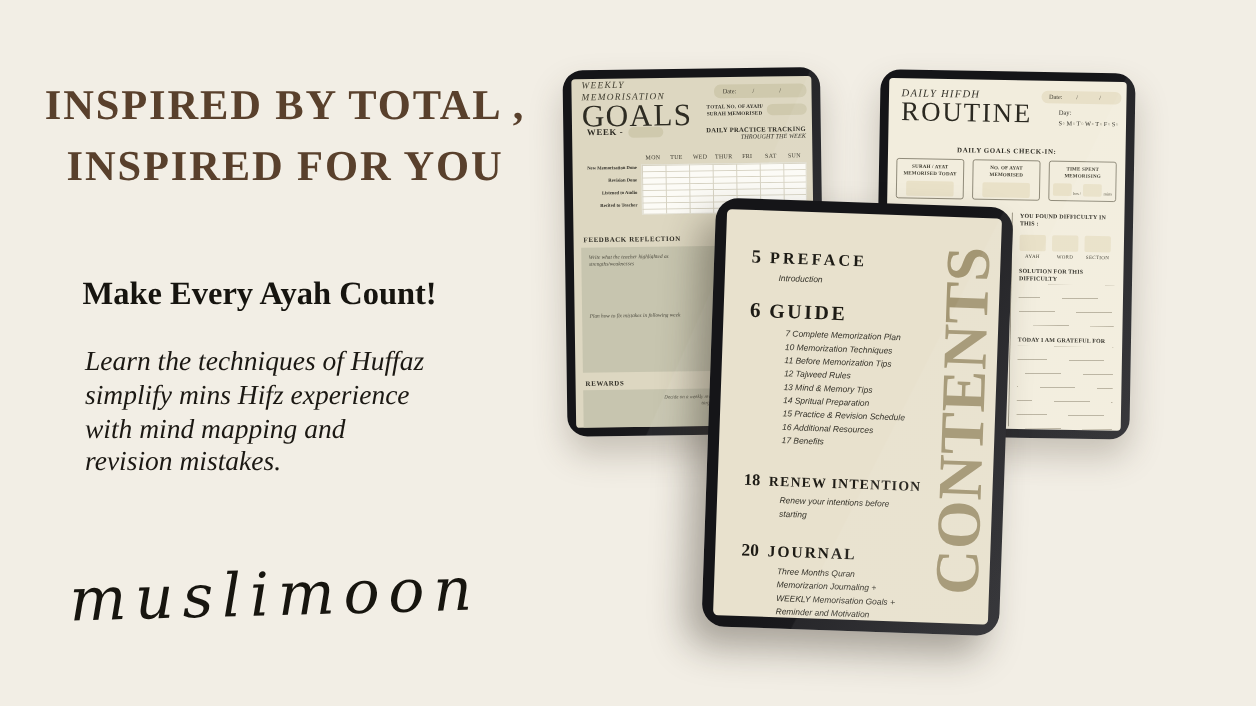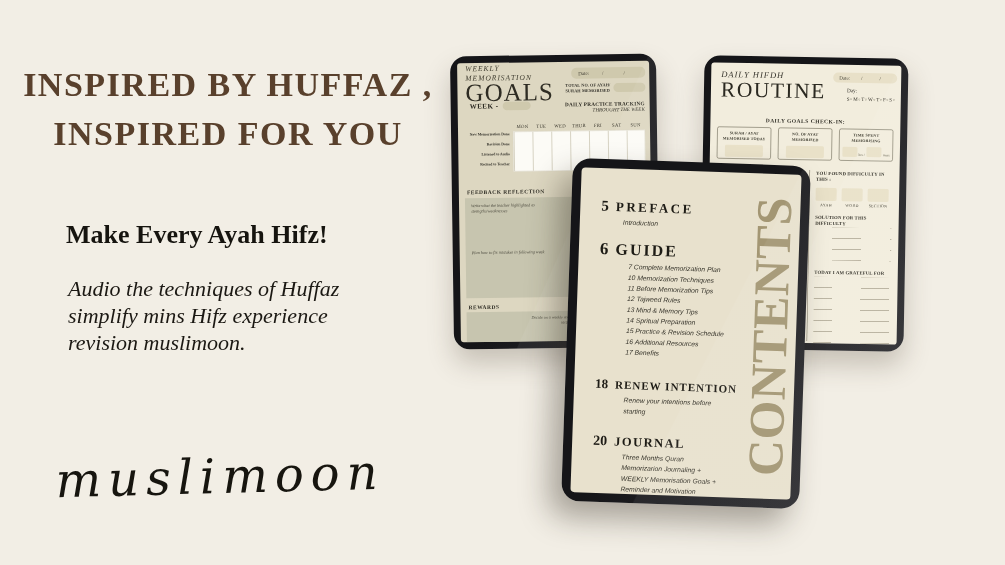--- a/index.html
+++ b/index.html
@@ -155,28 +155,29 @@
   .ct-s2 { margin-bottom:34px; }
   .ct-vertwrap { position:absolute; top:0; right:0; width:110px; height:100%; }
   .ct-vert { position:absolute; left:58px; top:50%;
     transform:translate(-50%,-50%) rotate(-90deg);
     white-space:nowrap; font-weight:bold; font-size:100px; letter-spacing:1px; color:#a39673; }
 </style>
 </head>
 <body>
 
 <div class="hero-headline">
-  <div>INSPIRED BY HUFFAZ ,</div>
+  <div>INSPIRED BY TOTAL ,</div>
   <div>INSPIRED FOR YOU</div>
 </div>
-<div class="hero-tagline">Make Every Ayah Hifz!</div>
+<div class="hero-tagline">Make Every Ayah Count!</div>
 <div class="hero-body">
-  <div>Audio the techniques of Huffaz</div>
+  <div>Learn the techniques of Huffaz</div>
   <div>simplify mins Hifz experience</div>
-  <div>revision muslimoon.</div>
+  <div>with mind mapping and</div>
+  <div>revision mistakes.</div>
 </div>
 <div class="hero-logo">muslimoon</div>
 
 <div class="tablet" id="tablet-weekly">
   <div class="screen" id="screen-weekly">
     <div class="wk-titleblock">
       <div class="it">WEEKLY</div>
       <div class="it">MEMORISATION</div>
       <div class="wk-goals">GOALS</div>
     </div>

